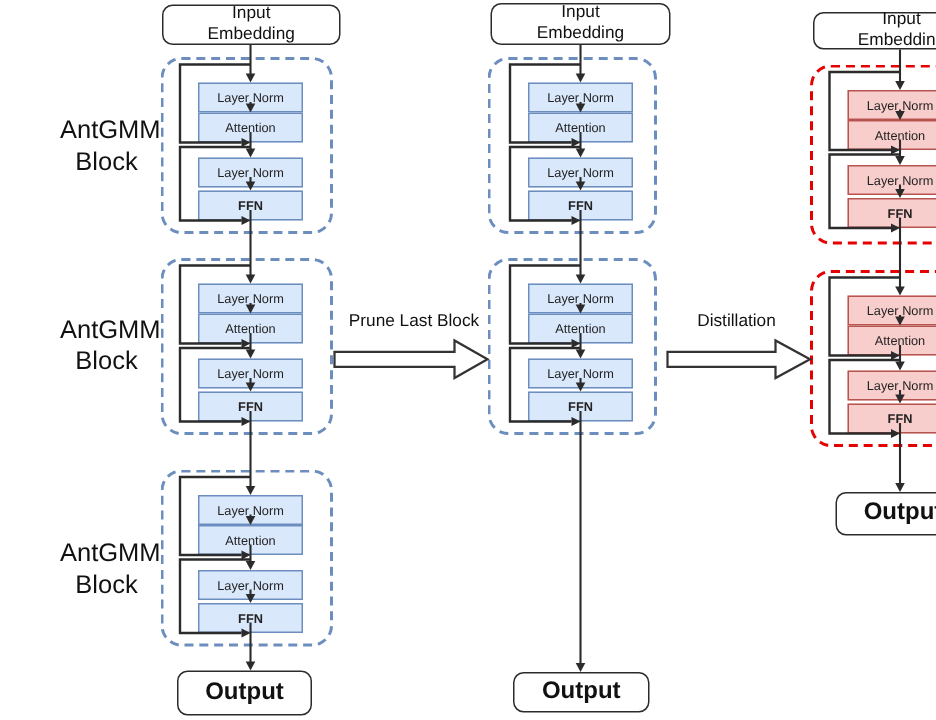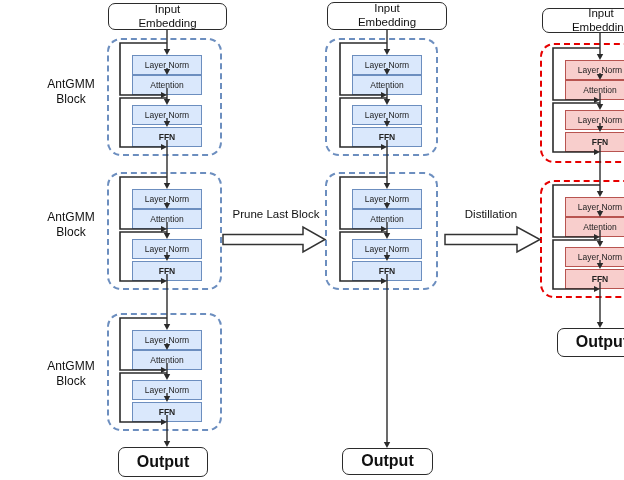--- a/index.html
+++ b/index.html
@@ -44,21 +44,21 @@
     font-size: 8.5px; color: #222;
     z-index: 3;
   }
   .col2 .ibox { left: 25px; }
   .blue .ibox { background:#dae8fc; border:1px solid #6c8ebf; }
   .red  .ibox { background:#f8cecc; border:1px solid #b85450; }
   .ln1 { top:15px; } .att { top:35px; } .ln2 { top:65px; } .ffn { top:87px;font-weight:bold; }
   
   .sidelabel {
     position: absolute; width: 62px;
-    text-align: center; font-size: 12px; line-height: 1.22;
+    text-align: center; font-size: 17px; line-height: 1.22;
     white-space: pre-line; z-index: 3;
   }
   .arrowlabel {
     position: absolute; text-align: center;
     font-size: 11.5px; z-index: 3;
   }
   #connector-svg { position:absolute; left:0; top:0; z-index:2; }
 </style>
 </head>
 <body>

